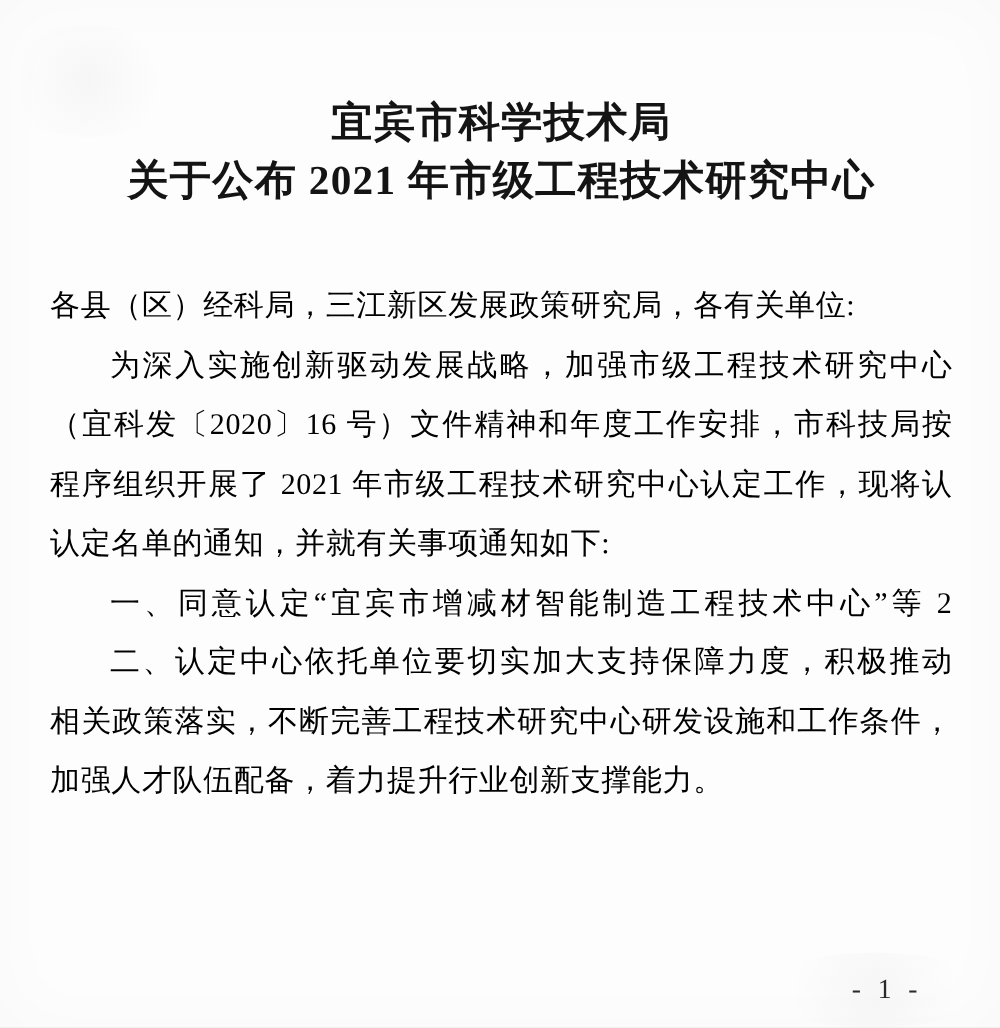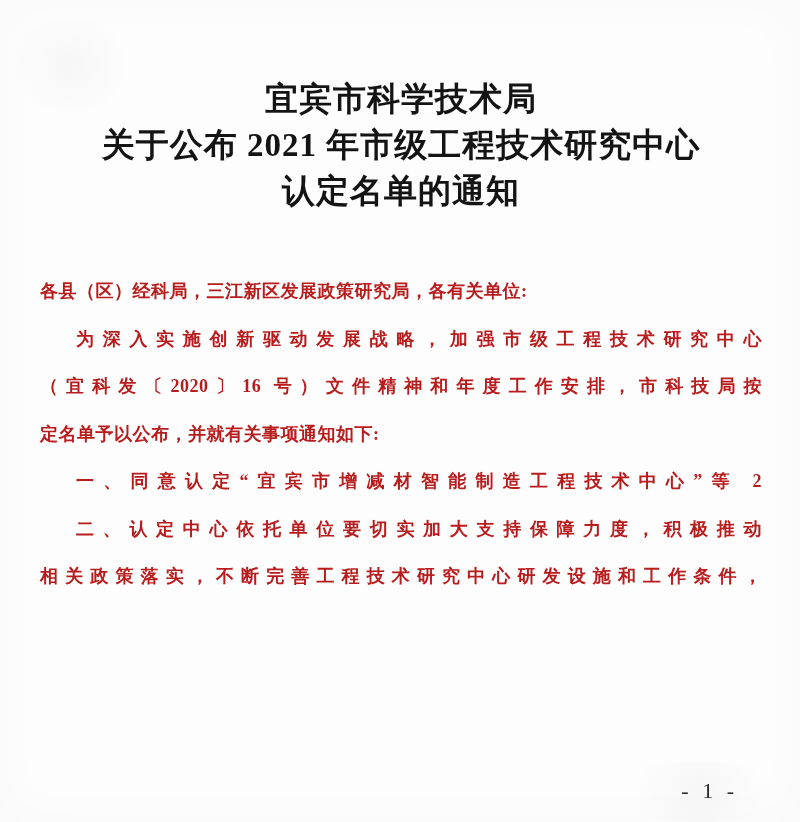--- a/index.html
+++ b/index.html
@@ -27,23 +27,22 @@
     font-size: 33px;
     line-height: 46px;
     color: #141414;
     letter-spacing: 1px;
   }
   .doc-title .title-line {
     white-space: nowrap;
   }
   .doc-body {
     margin-top: 54px;
-    font-size: 18px;
-    color: #b91c1c;
-    font-weight: bold;
+    font-size: 24px;
+    color: #000000;
   }
   .body-line {
     height: 47.5px;
     line-height: 47.5px;
     letter-spacing: 0.5px;
     white-space: nowrap;
     overflow: visible;
   }
   .body-line.justify {
     white-space: normal;
@@ -76,29 +75,30 @@
 
 <div class="page" style="background: rgb(253, 253, 253); color: rgb(30, 30, 30);">
   <div class="scan-artifact artifact-tl"></div>
   <div class="scan-artifact artifact-br"></div>
 
   <div class="content">
     <div class="doc-title">
 
     <div class="title-line">宜宾市科学技术局</div>
         <div class="title-line">关于公布 2021 年市级工程技术研究中心</div>
-        <div class="title-line">认定名单的通知</div>
       </div>
 
     <div class="doc-body">
 
     <div class="body-line">各县（区）经科局，三江新区发展政策研究局，各有关单位:</div>
         <div class="body-line indent justify">为深入实施创新驱动发展战略，加强市级工程技术研究中心</div>
         <div class="body-line justify">（宜科发〔2020〕16 号）文件精神和年度工作安排，市科技局按</div>
-        <div class="body-line">定名单予以公布，并就有关事项通知如下:</div>
+        <div class="body-line justify">程序组织开展了 2021 年市级工程技术研究中心认定工作，现将认</div>
+        <div class="body-line">认定名单的通知，并就有关事项通知如下:</div>
         <div class="body-line indent justify">一、同意认定“宜宾市增减材智能制造工程技术中心”等 2</div>
         <div class="body-line indent justify">二、认定中心依托单位要切实加大支持保障力度，积极推动</div>
         <div class="body-line justify">相关政策落实，不断完善工程技术研究中心研发设施和工作条件，</div>
+        <div class="body-line">加强人才队伍配备，着力提升行业创新支撑能力。</div>
       </div>
   </div>
 
   <div class="doc-footer">- 1 -</div>
 </div>
 
 </body></html>

